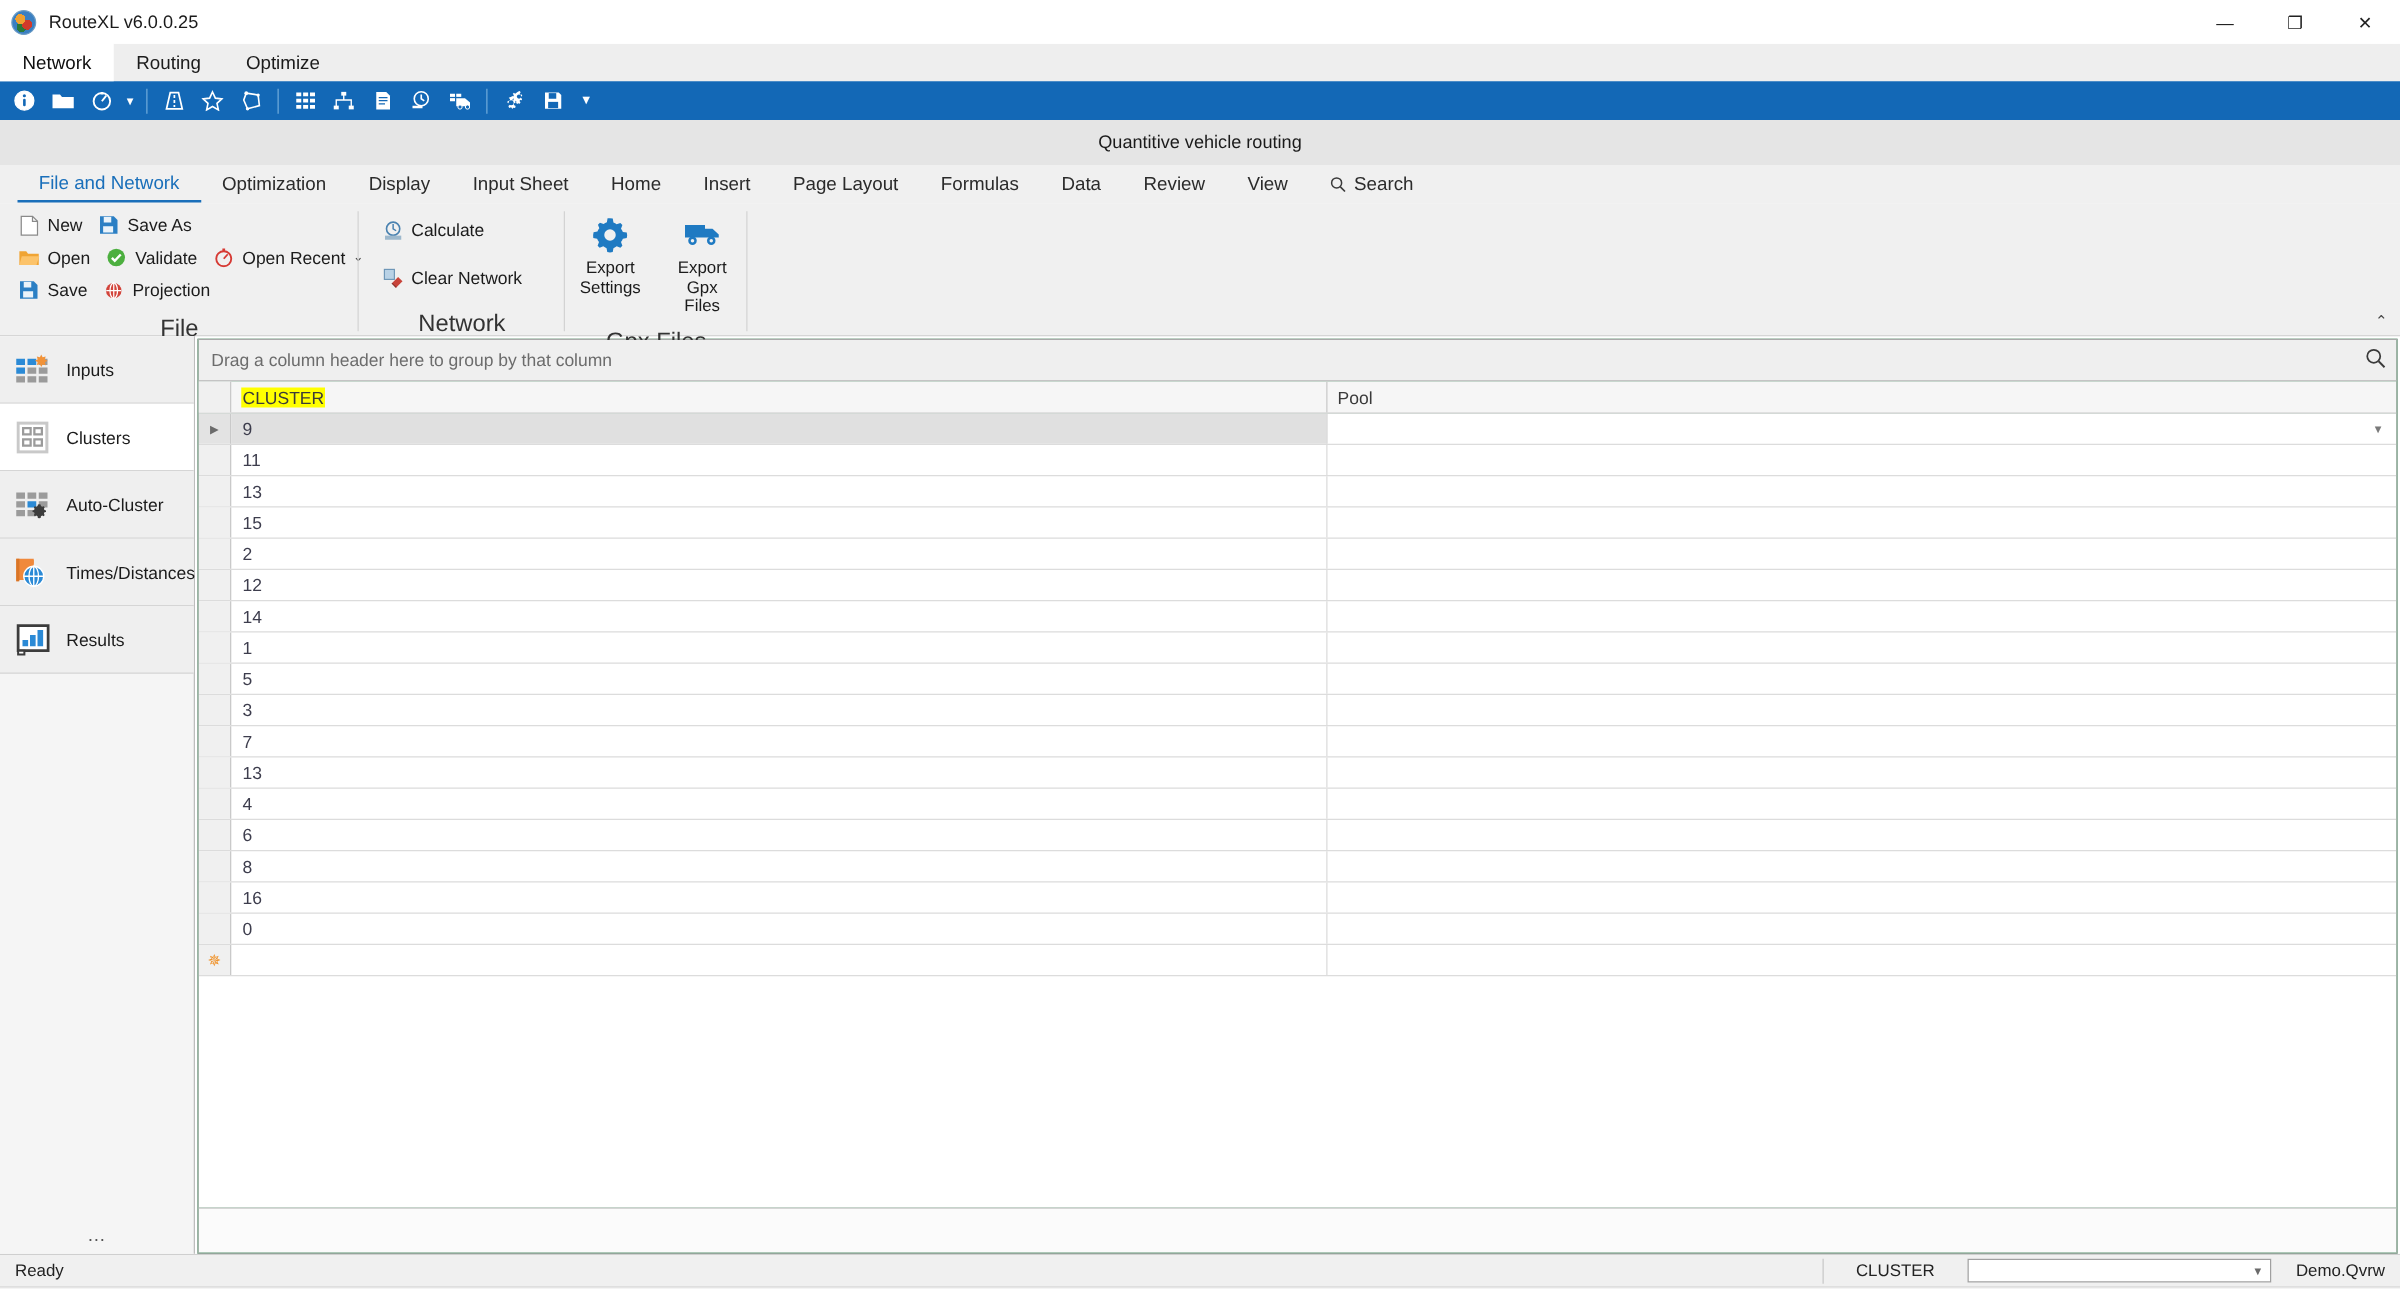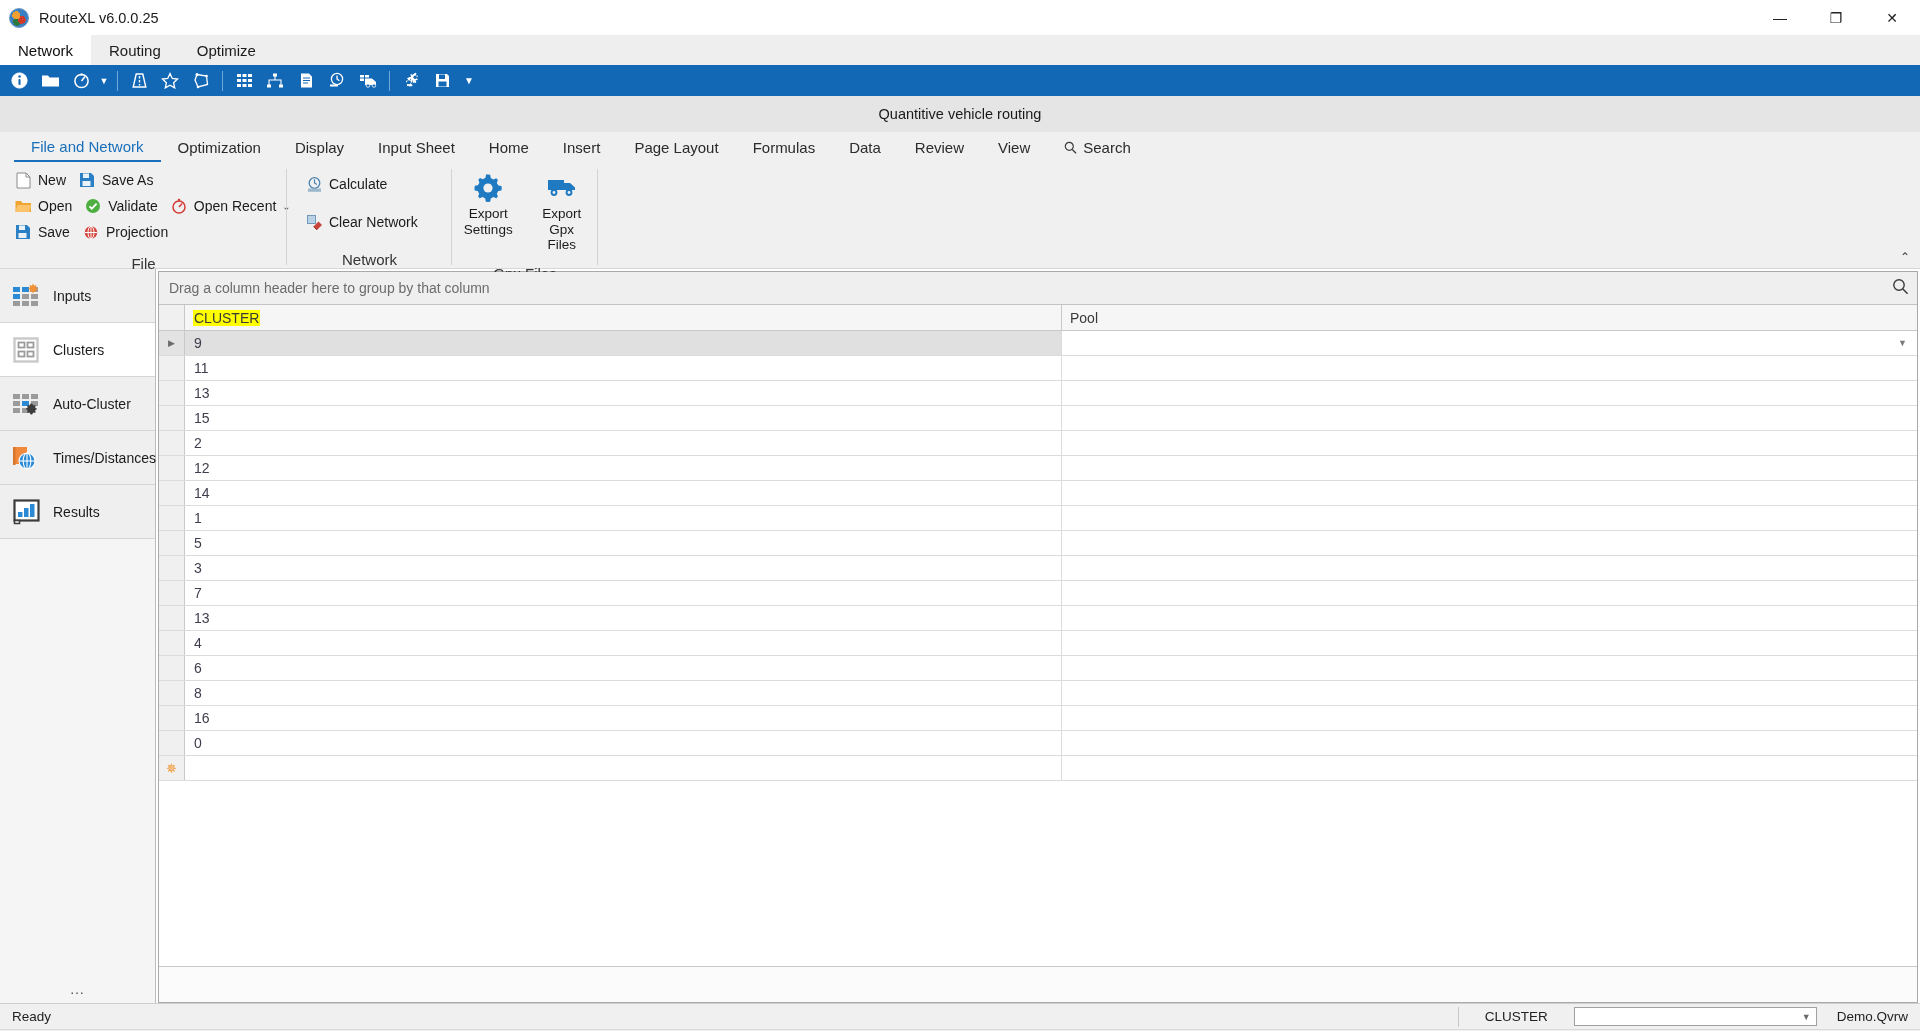--- a/index.html
+++ b/index.html
@@ -80,21 +80,21 @@
   .rtab.active { color: #1a6fba; border-bottom: 2.5px solid #1a6fba; font-weight: normal; }
   .rtab .srch { display: inline-flex; align-items: center; gap: 6px; }
 
   .ribbon-body {
     height: 106px; background: #f0f0f0; display: flex; position: relative;
     border-bottom: 1px solid #d6d6d6;
   }
   .rgroup { display: flex; flex-direction: column; position: relative; height: 106px; }
   .rgroup-content { flex: 1; display: flex; align-items: flex-start; padding: 6px 10px 0 10px; }
   .rgroup-label {
-    height: 18px; font-size: 15px; color: #333; text-align: center; line-height: 18px; margin-top: 12px;
+    height: 18px; font-size: 19px; color: #333; text-align: center; line-height: 18px; margin-top: 12px;
   }
   .rgroup .divider {
     position: absolute; right: 0; top: 6px; bottom: 4px; width: 1px; background: #d3d3d3;
   }
   .small-cmds { display: flex; flex-direction: column; gap: 4px; }
   .small-row { display: flex; align-items: center; gap: 0px; }
   .scmd {
     display: flex; align-items: center; gap: 6px; padding: 2px 8px 2px 4px;
     font-size: 14px; color: #1b1b1b; white-space: nowrap;
   }

